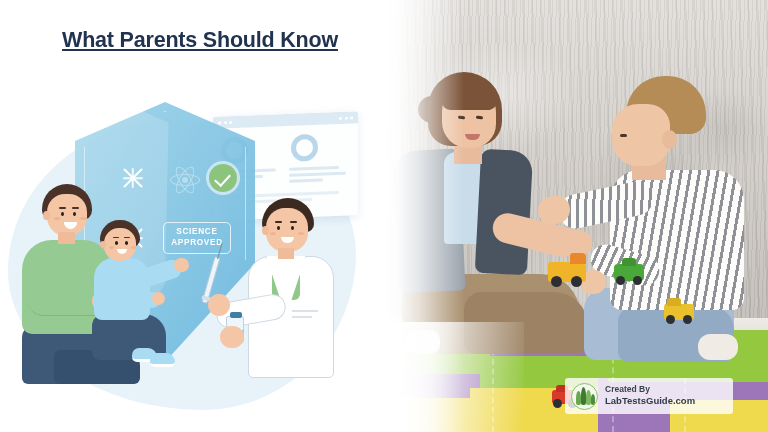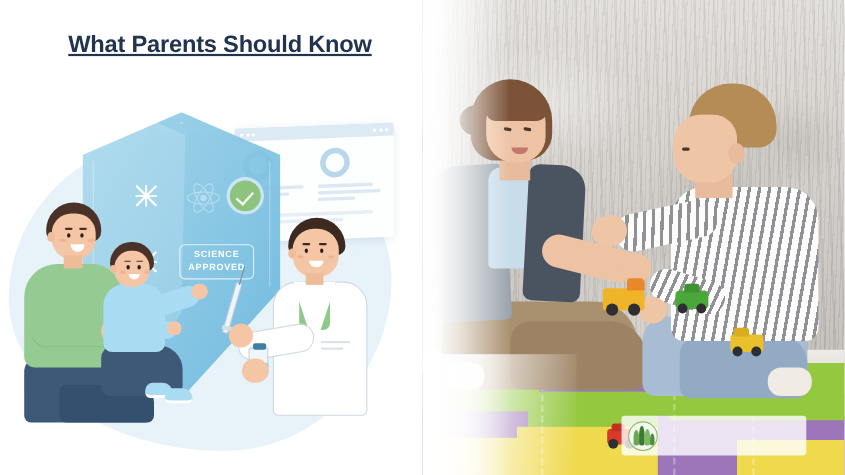--- a/index.html
+++ b/index.html
@@ -774,15 +774,19 @@
     <div class="wheel b"></div>
   </div>
 
   <div class="watermark">
     <div class="wm-logo">
       <i></i>
         <i></i>
         <i></i>
         <i></i>
     </div>
+    <div class="wm-text">
+      <div class="wm-line1">Created By</div>
+      <div class="wm-line2">LabTestsGuide.com</div>
+    </div>
   </div>
 
 </div>
 
 </body></html>

